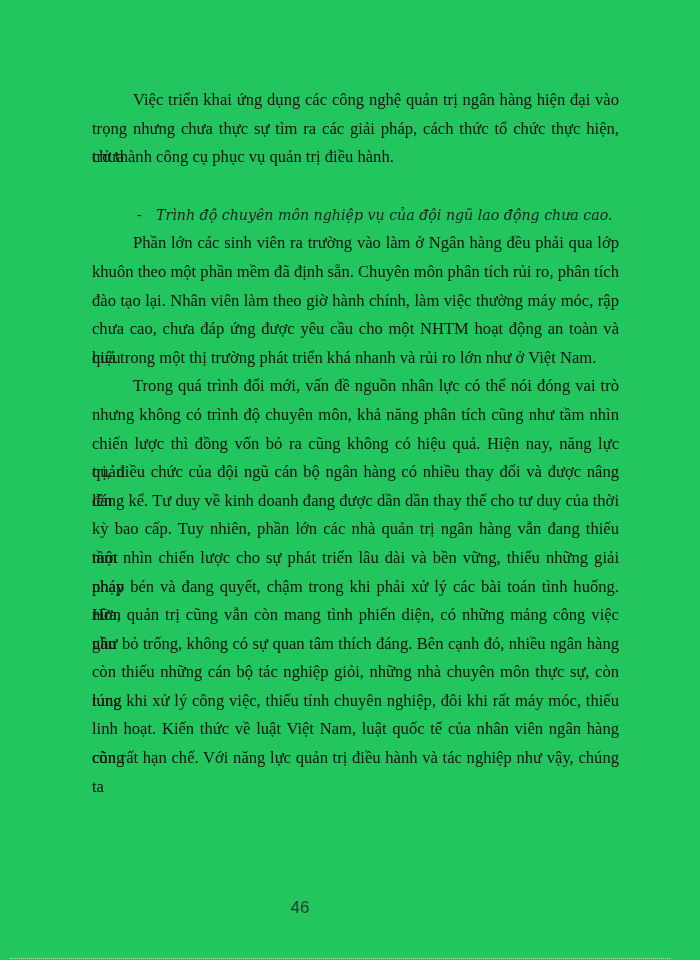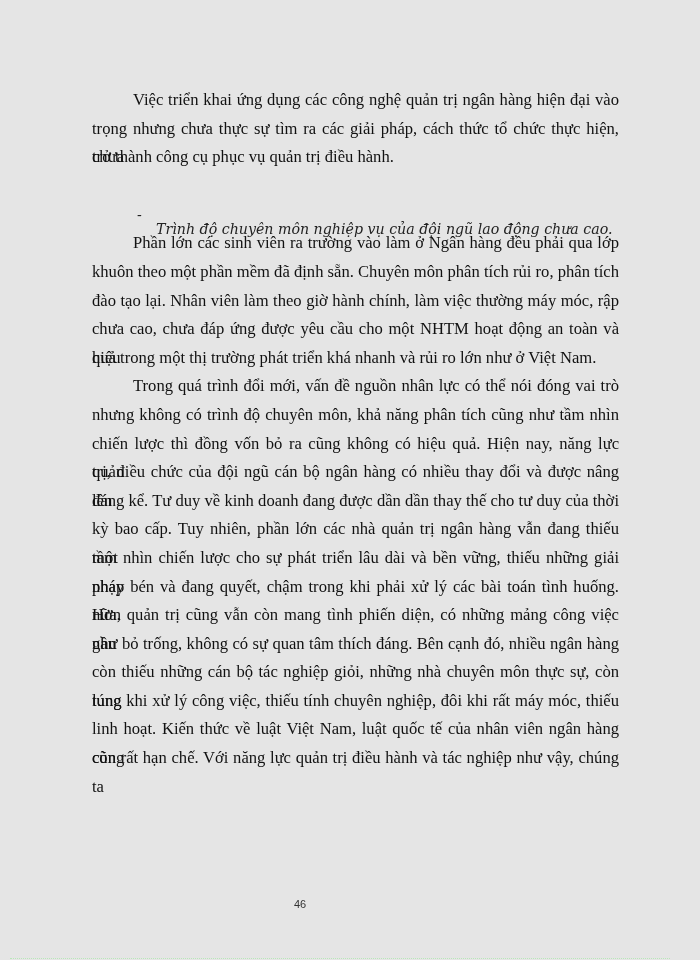--- a/index.html
+++ b/index.html
@@ -13,21 +13,21 @@
     position: relative;
     overflow: hidden;
     font-family: "Liberation Serif", "DejaVu Serif", serif;
     color: #111111;
   }
   .page {
     position: absolute;
     left: 0; top: 0;
     width: 700px;
     height: 960px;
-    background: #e5e5e5;
+    background: #22c55e;
   }
   .content {
     position: absolute;
     left: 92px;
     top: 86px;
     width: 527px;
   }
   .para {
     margin: 0;
     font-size: 16.6px;
@@ -72,30 +72,29 @@
     position: absolute;
     left: 45px;
     top: 0;
     font-style: normal;
   }
   .heading .heading-text {
     position: absolute;
     left: 64px;
     top: 0;
     white-space: nowrap;
-    margin-top: 14px;
   }
   .page-number {
     position: absolute;
     left: 0;
     width: 600px;
     top: 898px;
     text-align: center;
     font-family: "Liberation Sans", "DejaVu Sans", sans-serif;
-    font-size: 11px;
+    font-size: 17px;
     color: #333333;
   }
   .page-edge {
     position: absolute;
     left: 10px;
     width: 660px;
     top: 958px;
     height: 0;
     border-top: 1px dotted #b8e8b8;
   }

